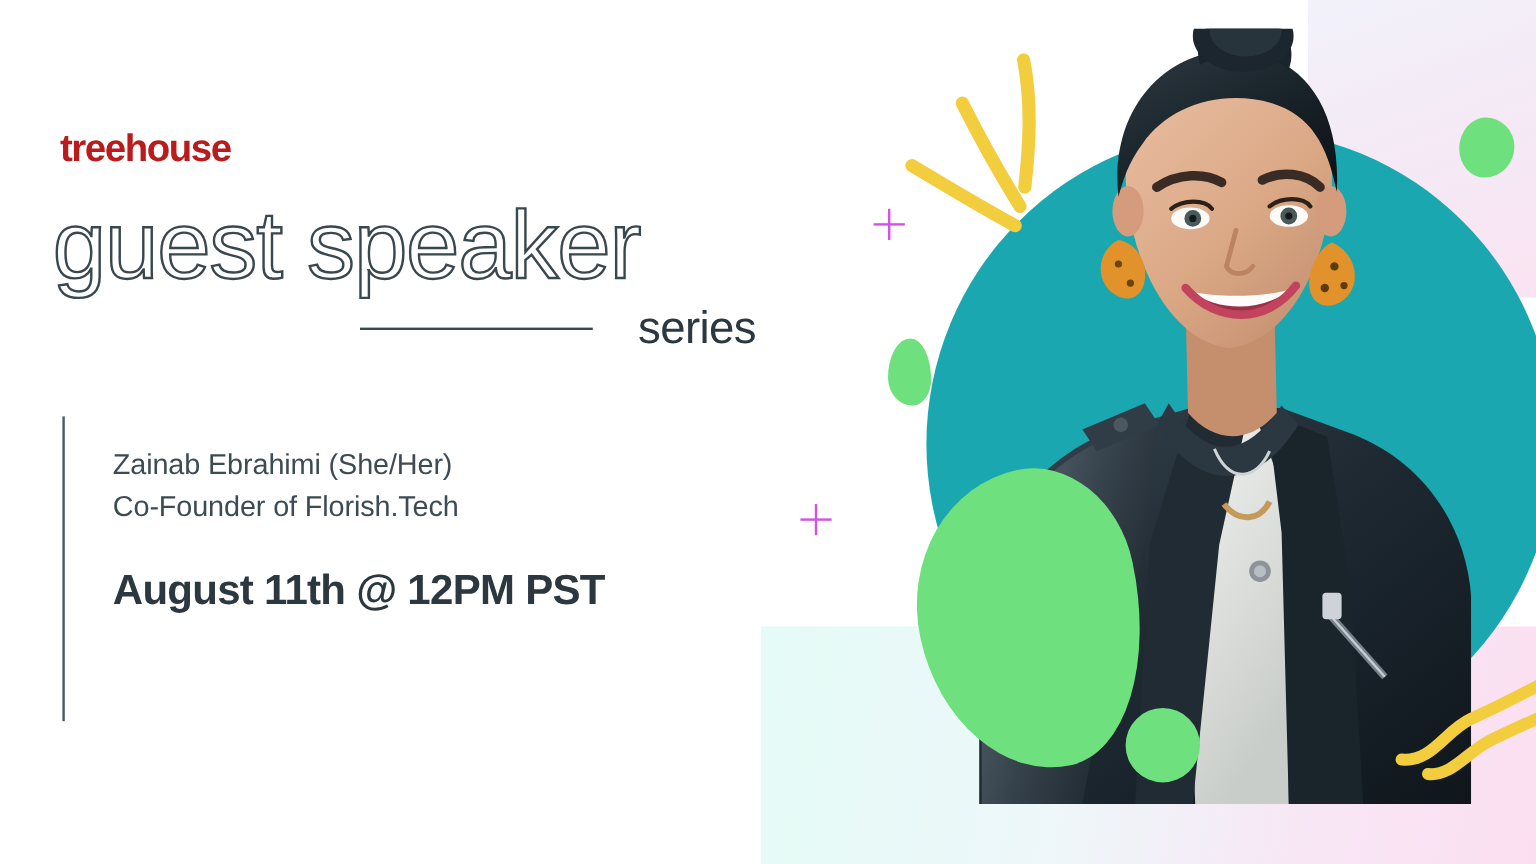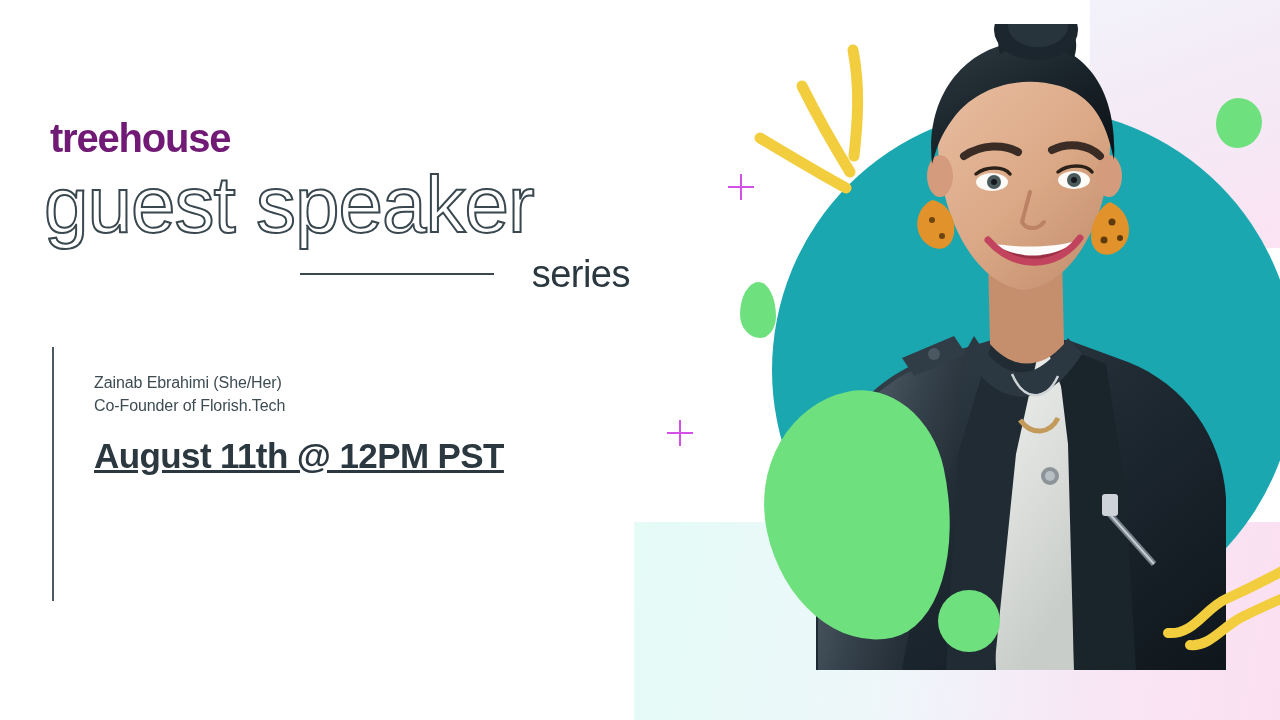--- a/index.html
+++ b/index.html
@@ -47,23 +47,23 @@
   #plus-1 { left:728px; top:174px; width:26px; height:26px; }
   #plus-2 { left:667px; top:420px; width:26px; height:26px; }
 
   #sparkle-top { position:absolute; left:750px; top:38px; width:140px; height:160px; }
   #sparkle-bottom { position:absolute; left:1160px; top:565px; width:130px; height:105px; }
 
   
   #left-col { position:absolute; left:0; top:0; width:660px; height:720px; }
 
   #wordmark {
-    position:absolute; left:50px; top:118px;
-    font-size:40px; font-weight:700; letter-spacing:-1.2px;
-    color:#701a75; line-height:1;
+    position:absolute; left:50px; top:107px;
+    font-size:32px; font-weight:700; letter-spacing:-1.2px;
+    color:#b91c1c; line-height:1;
   }
 
   #headline-outline {
     position:absolute; left:44px; top:165px;
     font-size:80px; font-weight:400; letter-spacing:-1px;
     line-height:1;
     color:transparent;
     -webkit-text-stroke:2px #39474f;
     text-stroke:2px #39474f;
     font-family:"Liberation Sans", sans-serif;
@@ -78,26 +78,26 @@
 
   #detail-block { position:absolute; left:52px; top:347px; height:254px; display:flex; }
   #vrule { width:2px; background:#4b5a62; flex:0 0 2px; }
   #detail-text { padding-left:40px; padding-top:12px; }
 
   #talk-title {
     font-size:29px; font-weight:700; color:#2b3840;
     line-height:1.3; letter-spacing:-0.2px; white-space:pre-line;
   }
   #speaker-name, #speaker-role {
-    font-size:16px; font-weight:400; color:#3d4b53; line-height:1.45; letter-spacing:-0.1px;
+    font-size:24px; font-weight:400; color:#3d4b53; line-height:1.45; letter-spacing:-0.1px;
   }
   #speaker-name { margin-top:12px; }
   #event-date {
-    margin-top:20px; font-size:35px; font-weight:700; color:#2b3840;
-    letter-spacing:-0.6px; line-height:1.1;text-decoration:underline;
+    margin-top:32px; font-size:35px; font-weight:700; color:#2b3840;
+    letter-spacing:-0.6px; line-height:1.1;
   }
 </style>
 </head>
 <body>
 
 <div id="stage">
 
   <div class="grad-rect" id="grad-top-right"></div>
   <div class="grad-rect" id="grad-bottom-right"></div>
 

